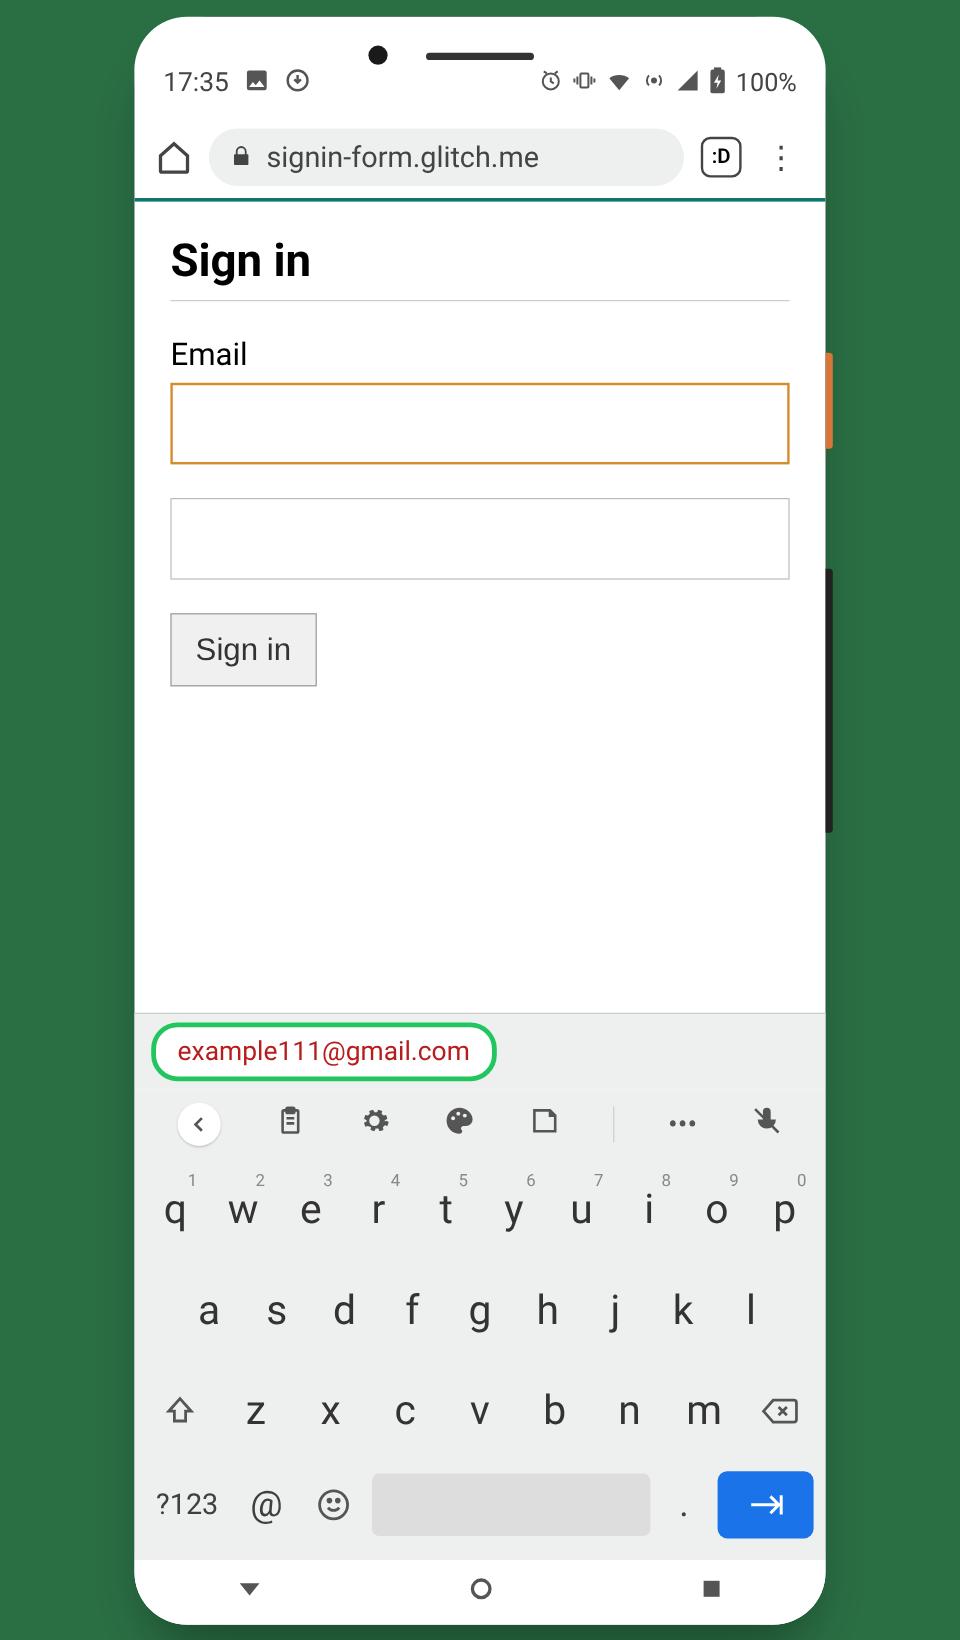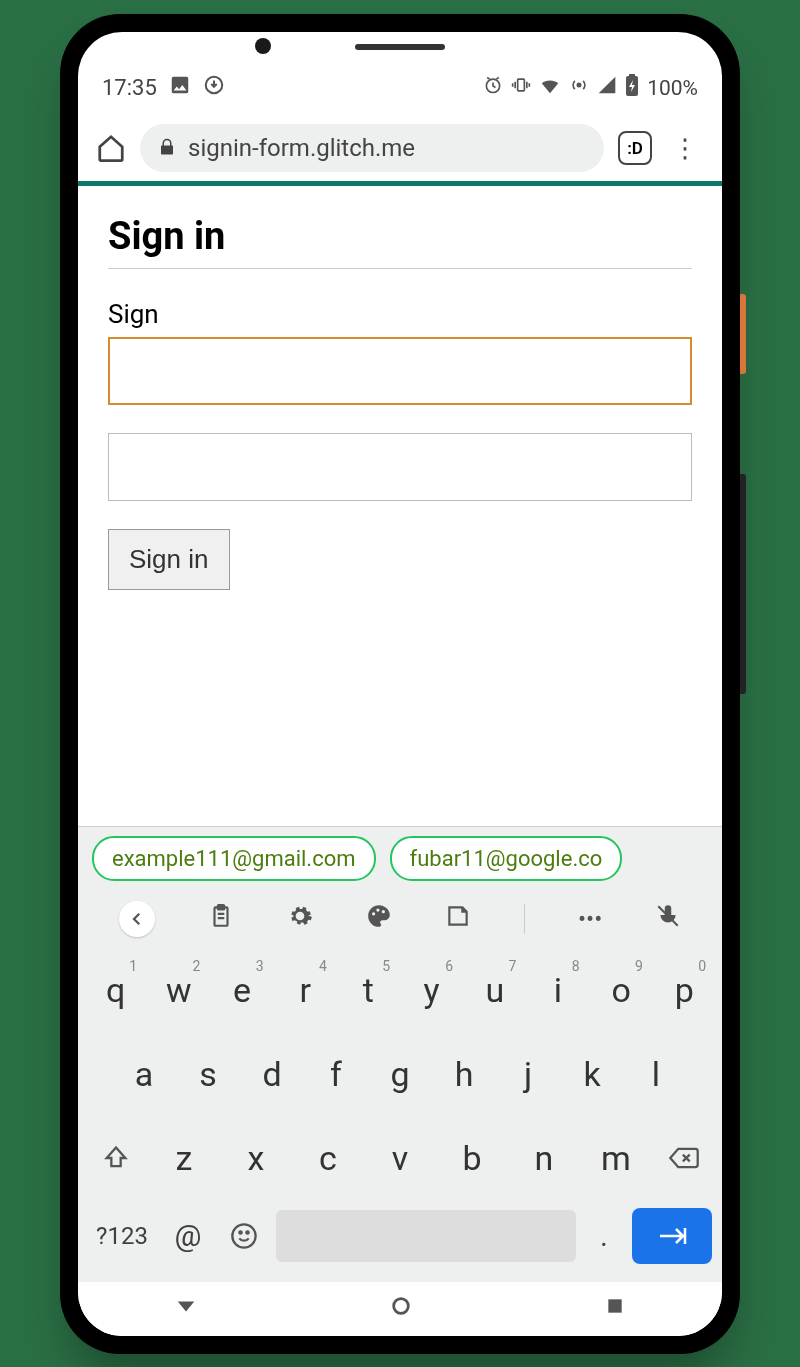--- a/index.html
+++ b/index.html
@@ -7,25 +7,24 @@
       font-family: Roboto, Arial, sans-serif;
       background: #2a6e44;
       width: 800px;
       height: 1367px;
       display: flex;
       align-items: center;
       justify-content: center;
       position: relative;
     }
     .phone-frame {
-      width: 680px;
+      width: 576px;
       height: 1340px;
       background: #000;
       border-radius: 60px;
-      padding: 18px;
       position: relative;
       box-shadow: 0 30px 40px -10px rgba(0,0,0,0.3);
     }
     .side-button-orange {
       position: absolute;
       right: -6px;
       top: 280px;
       width: 6px;
       height: 80px;
       background: #d6763a;
@@ -80,21 +79,21 @@
     }
     .status-left { display: flex; align-items: center; gap: 12px; }
     .status-right { display: flex; align-items: center; gap: 8px; font-size: 20px; }
     .status-right .battery-text { font-size: 21px; }
     .browser-bar {
       height: 70px;
       display: flex;
       align-items: center;
       padding: 0 18px;
       gap: 14px;
-      border-bottom: 5px solid #0f766e;
+      border-bottom: 3px solid #0f766e;
     }
     .home-icon { width: 30px; height: 30px; }
     .url-pill {
       flex: 1;
       background: #eef0ef;
       height: 48px;
       border-radius: 24px;
       display: flex;
       align-items: center;
       padding: 0 18px;
@@ -149,25 +148,25 @@
       height: 64px;
       border-top: 1px solid #ccc;
       display: flex;
       align-items: center;
       padding: 0 14px;
       gap: 14px;
       overflow: hidden;
     }
     .suggestion-pill {
       background: #fff;
-      border: 2px solid #22c55e;
+      border: 4px solid #22c55e;
       border-radius: 22px;
       padding: 8px 18px;
       font-size: 22px;
-      color: #4d7c0f;
+      color: #b91c1c;
       white-space: nowrap;
     }
     .keyboard {
       background: #eef0ef;
       padding-bottom: 10px;
     }
     .kb-toolbar {
       height: 58px;
       display: flex;
       align-items: center;
@@ -328,29 +327,28 @@
             </svg>
         </span>
         <span>signin-form.glitch.me</span>
       </div>
       <div class="tab-count">:D</div>
       <div class="kebab">⋮</div>
     </div>
 
     <div class="content">
       <h1 class="page-title">Sign in</h1>
-      <label class="form-label">Sign</label>
+      <label class="form-label">Email</label>
       <input class="form-input focused" type="text" style="">
       <input class="form-input" type="password" style="">
       <button class="signin-btn">Sign in</button>
     </div>
 
     <div class="suggestions-bar">
       <div class="suggestion-pill">example111@gmail.com</div>
-      <div class="suggestion-pill">fubar11@google.co</div>
     </div>
 
     <div class="keyboard">
       <div class="kb-toolbar">
         <span class="chev tb-item">
           <svg width="18" height="18" viewBox="0 0 24 24" fill="none" stroke="#555" stroke-width="3">
               <path d="M15 5l-7 7 7 7"></path>
             </svg>
         </span>
         <span class="tb-item">

